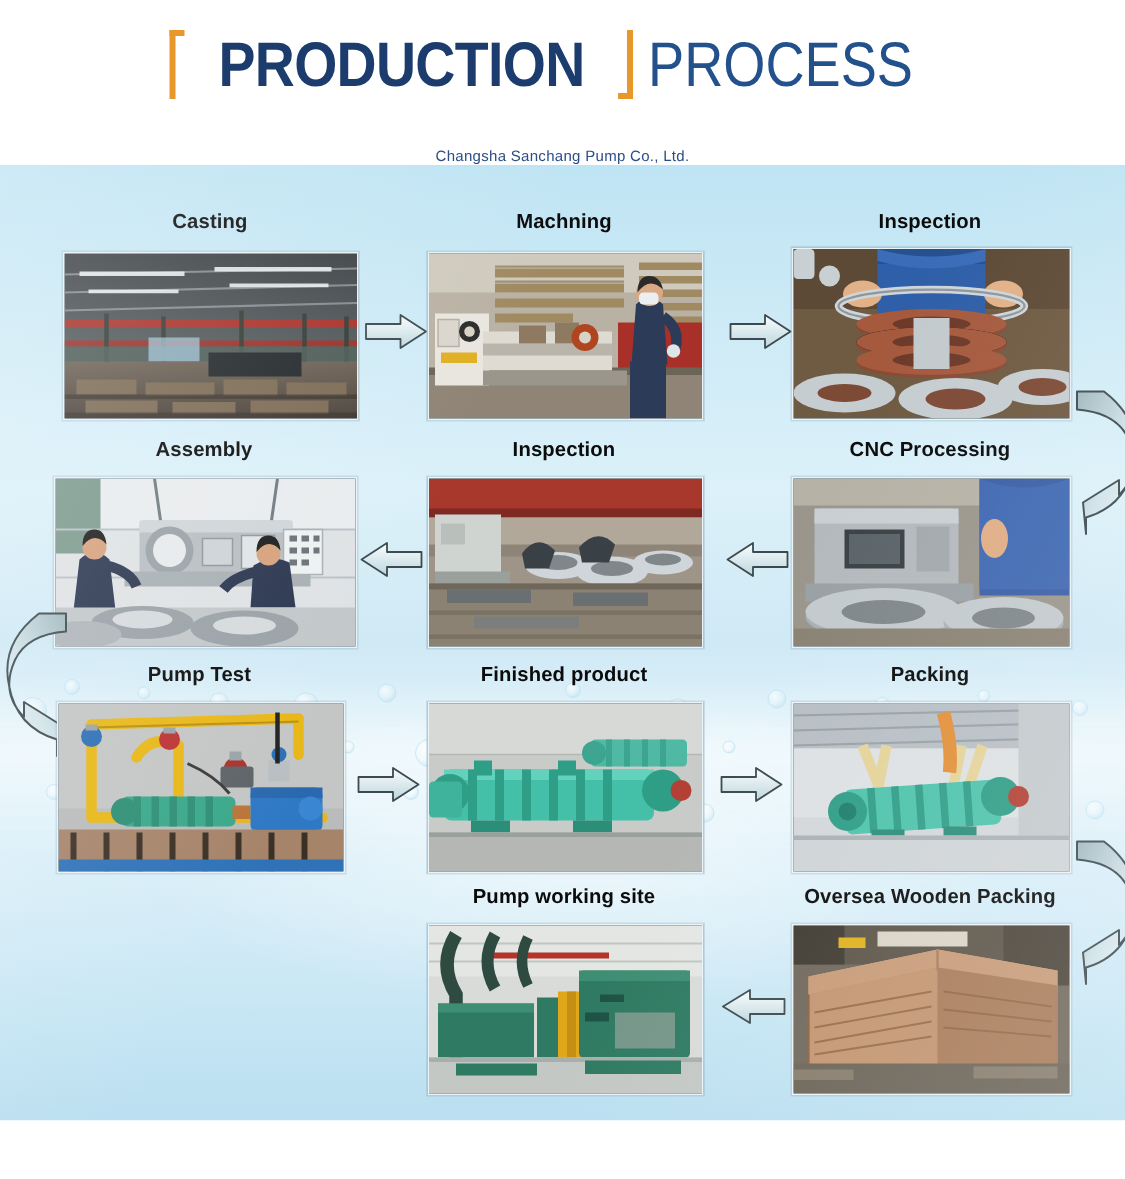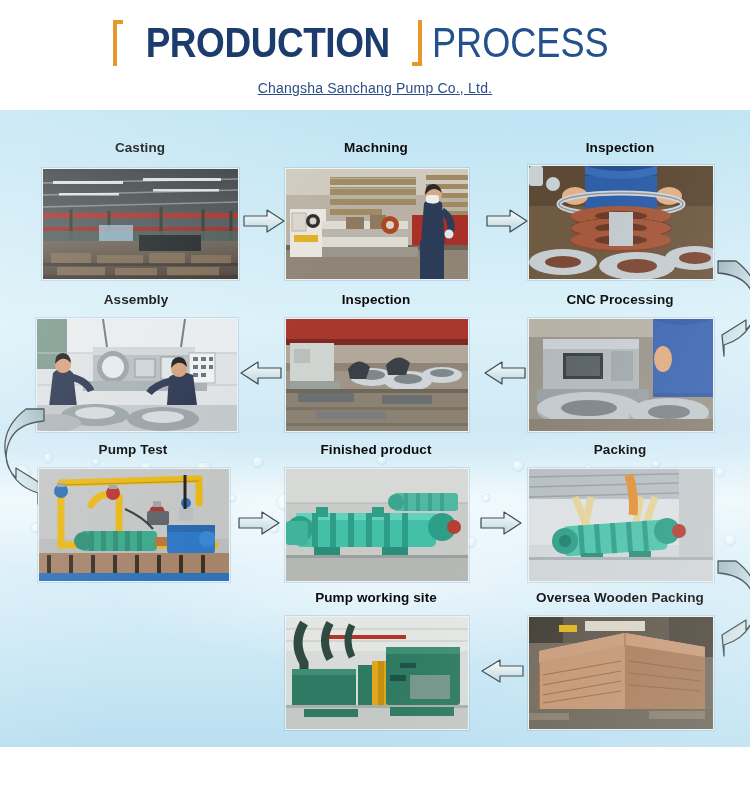--- a/index.html
+++ b/index.html
@@ -8,21 +8,21 @@
     background:#ffffff;
     font-family:"Liberation Sans","DejaVu Sans",sans-serif;
     overflow:hidden;
     position:relative;
   }
 
   
   .header{
     position:absolute;left:0;top:0;width:750px;height:110px;
     background:#ffffff;
-    display:flex;flex-direction:column;align-items:center;justify-content:flex-start;
+    display:flex;flex-direction:column;align-items:center;justify-content:space-between;
   }
   .title-row{
     display:flex;align-items:center;justify-content:center;
     height:54px;margin-top:16px;
   }
   .brk{
     width:10px;height:46px;position:relative;flex:0 0 auto;
   }
   .brk i{
     position:absolute;background:#E8982B;display:block;
@@ -40,21 +40,21 @@
     font-family:"Liberation Sans","DejaVu Sans",sans-serif;
   }
   .t-light{
     font-size:42px;font-weight:400;color:#23518C;
     letter-spacing:0px;
     transform:scaleX(0.86);transform-origin:left center;
     margin-left:10px;line-height:46px;
     font-family:"Liberation Sans","DejaVu Sans",sans-serif;
   }
   .subtitle{
-    font-size:14px;color:#2B4E86;margin-top:10px;letter-spacing:0.2px;text-decoration:underline;
+    font-size:10px;color:#2B4E86;margin-top:10px;letter-spacing:0.2px;
   }
 
   
   .panel{
     position:absolute;left:0;top:110px;width:750px;height:637px;
     background:
       radial-gradient(ellipse 420px 150px at 52% 72%, rgba(255,255,255,0.55) 0%, rgba(255,255,255,0) 70%),
       linear-gradient(180deg,#BFE4F3 0%,#CDEAF6 16%,#DCF1F9 34%,#CFE9F5 50%,#E4F4FB 62%,#D4ECF7 78%,#C3E4F3 92%,#BADFF0 100%);
     overflow:hidden;
   }

